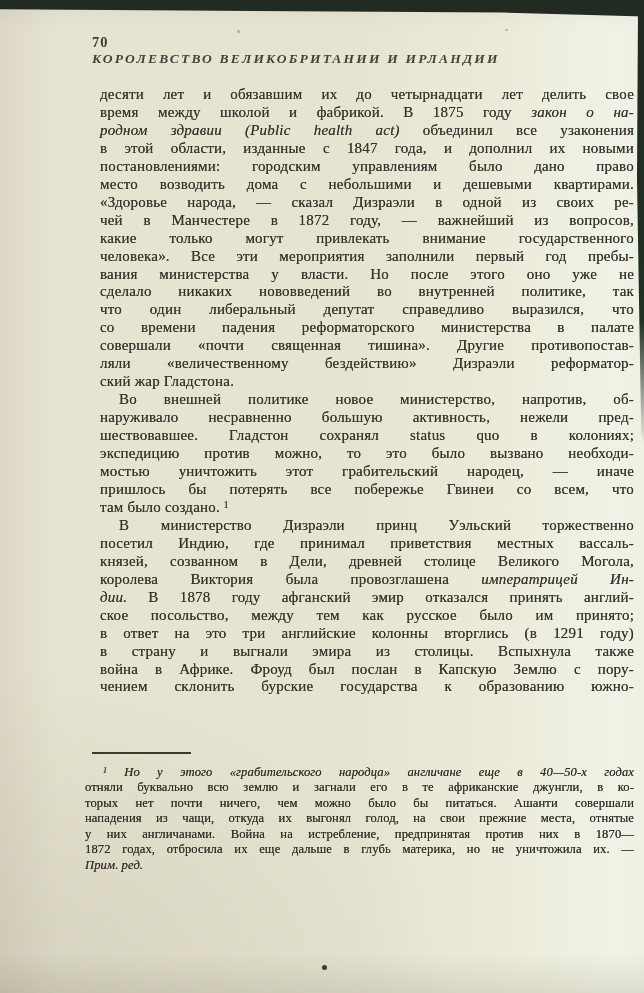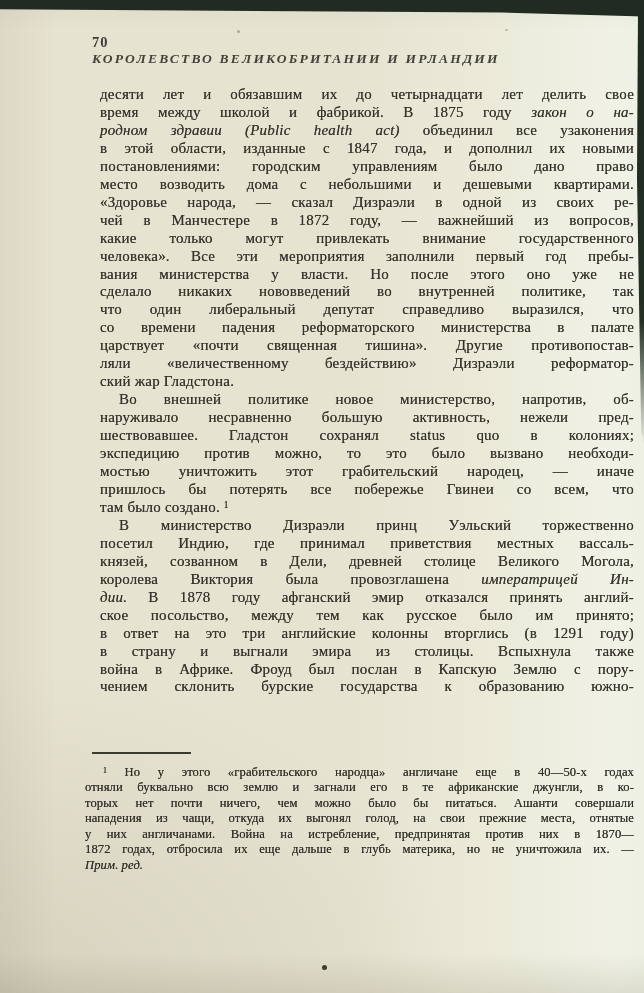--- a/index.html
+++ b/index.html
@@ -69,21 +69,21 @@
     position:absolute;left:92px;top:752px;width:99px;height:2px;
     background:#3b3a31;
   }
   #footnote{
     position:absolute;left:85px;top:765px;width:549px;
     font-size:12.6px;line-height:15.45px;
     letter-spacing:.1px;
     color:#302f28;
     text-shadow:0 0 .4px rgba(48,47,40,.8);
   }
-  #footnote .line.ind{text-indent:18px;}
+  #footnote .line.ind{text-indent:18px;font-style:italic;}
 </style>
 </head>
 <body>
 
 <div id="scan-page">
   <div id="edge-top"></div>
   <div id="edge-right"></div>
 
   <div id="running-header">
     <span id="page-number">70</span>
@@ -99,21 +99,21 @@
         <div class="line j"><span>постановлениями: городским управлениям было дано право</span></div>
         <div class="line j"><span>место возводить дома с небольшими и дешевыми квартирами.</span></div>
         <div class="line j"><span>«Здоровье народа, — сказал Дизраэли в одной из своих ре-</span></div>
         <div class="line j"><span>чей в Манчестере в 1872 году, — важнейший из вопросов,</span></div>
         <div class="line j"><span>какие только могут привлекать внимание государственного</span></div>
         <div class="line j"><span>человека». Все эти мероприятия заполнили первый год пребы-</span></div>
         <div class="line j"><span>вания министерства у власти. Но после этого оно уже не</span></div>
         <div class="line j"><span>сделало никаких нововведений во внутренней политике, так</span></div>
         <div class="line j"><span>что один либеральный депутат справедливо выразился, что</span></div>
         <div class="line j"><span>со времени падения реформаторского министерства в палате</span></div>
-        <div class="line j"><span>царствует «почти священная тишина». Другие противопостав-</span></div>
+        <div class="line j"><span>совершали «почти священная тишина». Другие противопостав-</span></div>
         <div class="line j"><span>ляли «величественному бездействию» Дизраэли реформатор-</span></div>
         <div class="line"><span>ский жар Гладстона.</span></div>
       </div>
       <div>
         <div class="line j ind"><span>Во внешней политике новое министерство, напротив, об-</span></div>
         <div class="line j"><span>наруживало несравненно большую активность, нежели пред-</span></div>
         <div class="line j"><span>шествовавшее. Гладстон сохранял status quo в колониях;</span></div>
         <div class="line j"><span>экспедицию против можно, то это было вызвано необходи-</span></div>
         <div class="line j"><span>мостью уничтожить этот грабительский народец, — иначе</span></div>
         <div class="line j"><span>пришлось бы потерять все побережье Гвинеи со всем, что</span></div>

